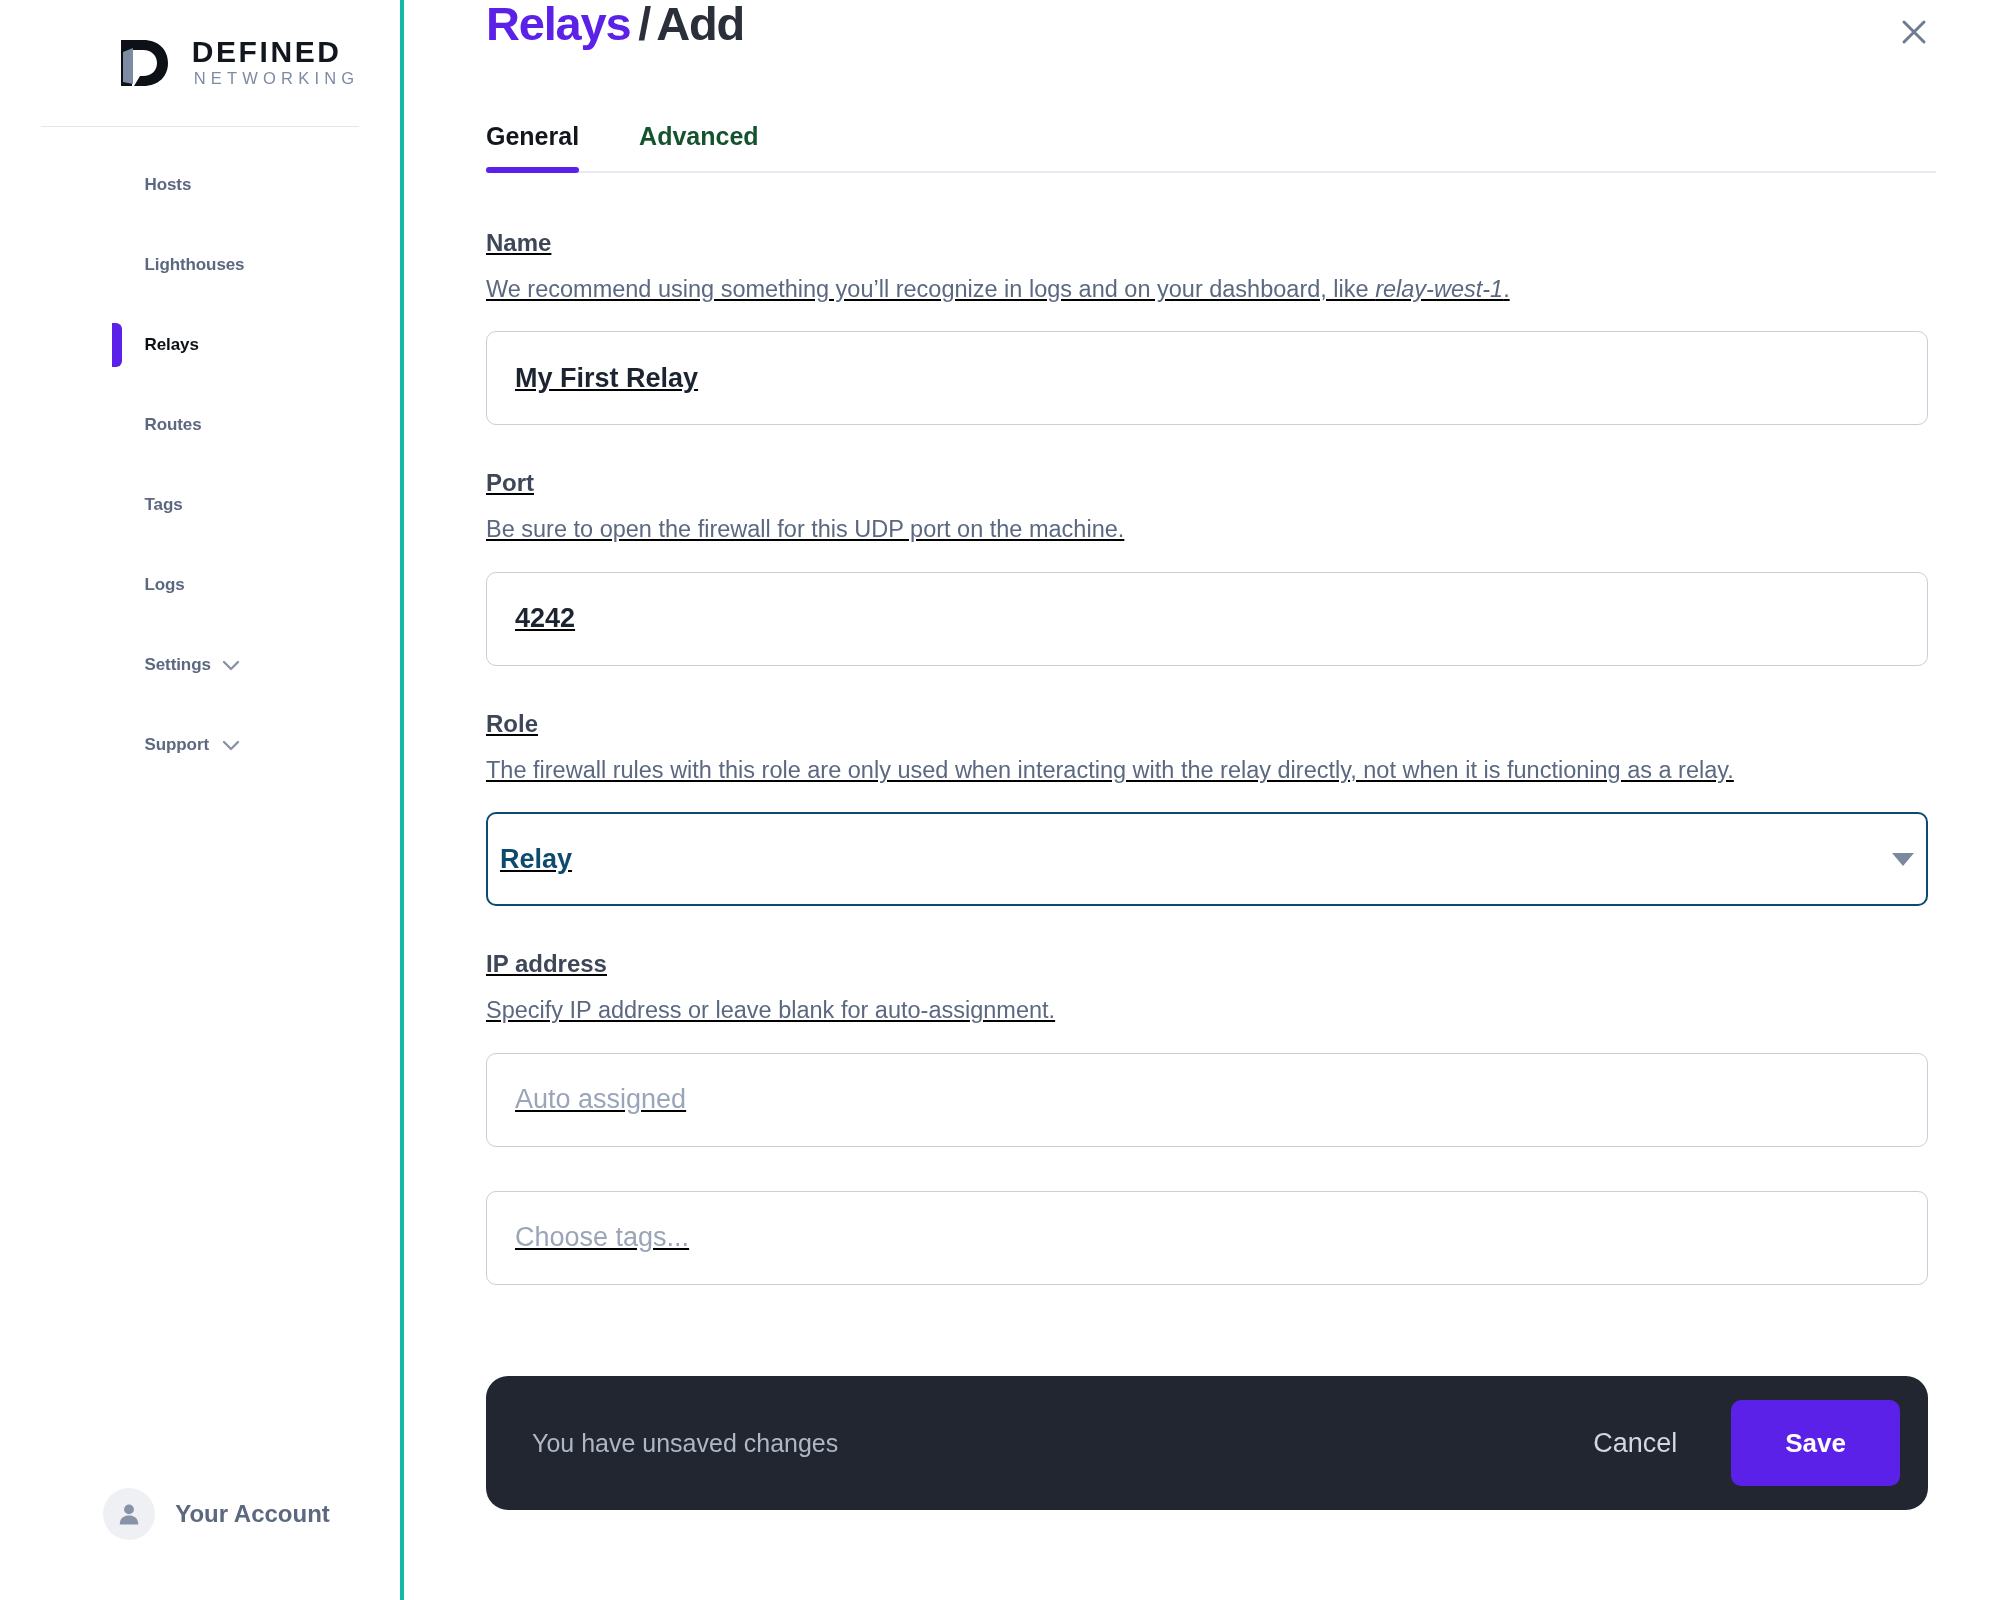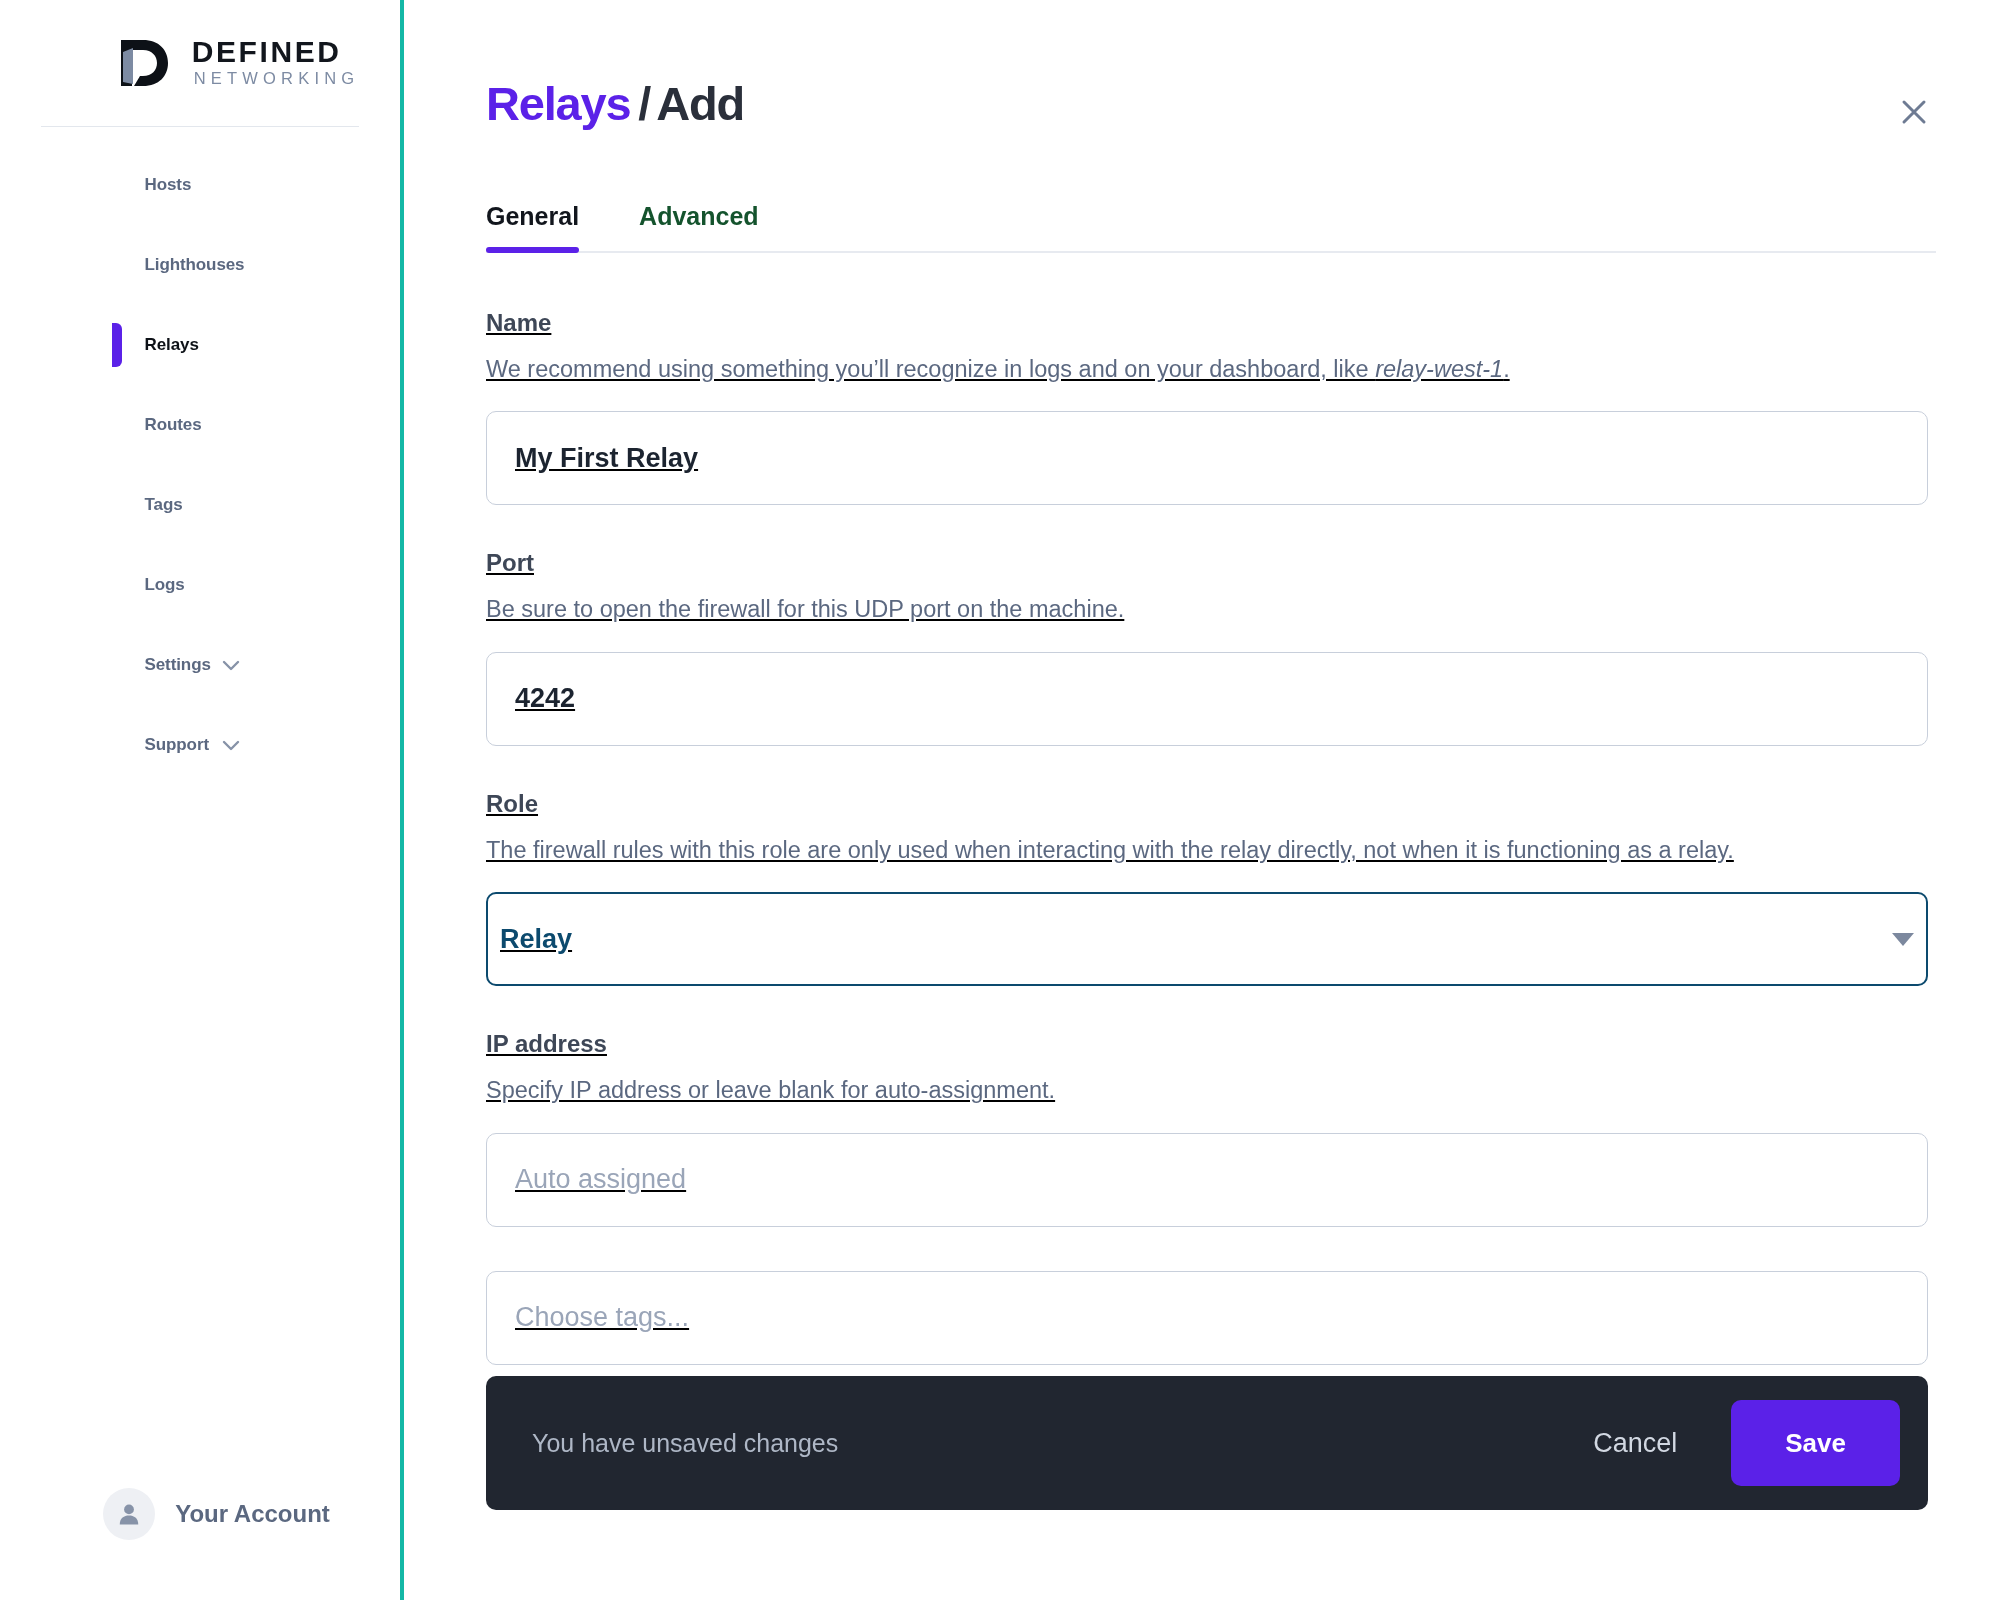--- a/index.html
+++ b/index.html
@@ -161,21 +161,20 @@
   }
 
   .main-inner {
     padding: 0 64px 0 82px;
   }
 
   .page-head {
     display: flex;
     align-items: flex-start;
     justify-content: space-between;
-    padding-top: 80px;
   }
 
   .title {
     font-size: 47px;
     font-weight: 800;
     letter-spacing: -1.2px;
     line-height: 1;
   }
   .title .t-primary { color: #5b21e8; }
   .title .t-sep { color: #2a2f3a; margin: 0 6px 0 8px; }
@@ -294,21 +293,21 @@
 
   
   .unsaved-bar {
     position: absolute;
     left: 82px;
     right: 56px;
     bottom: 90px;
     max-width: 1442px;
     height: 134px;
     background: #212630;
-    border-radius: 10px;
+    border-radius: 22px;
     display: flex;
     align-items: center;
     justify-content: space-between;
     padding: 0 28px 0 46px;
     z-index: 20;
   }
 
   .unsaved-text {
     font-size: 25px;
     font-weight: 400;

